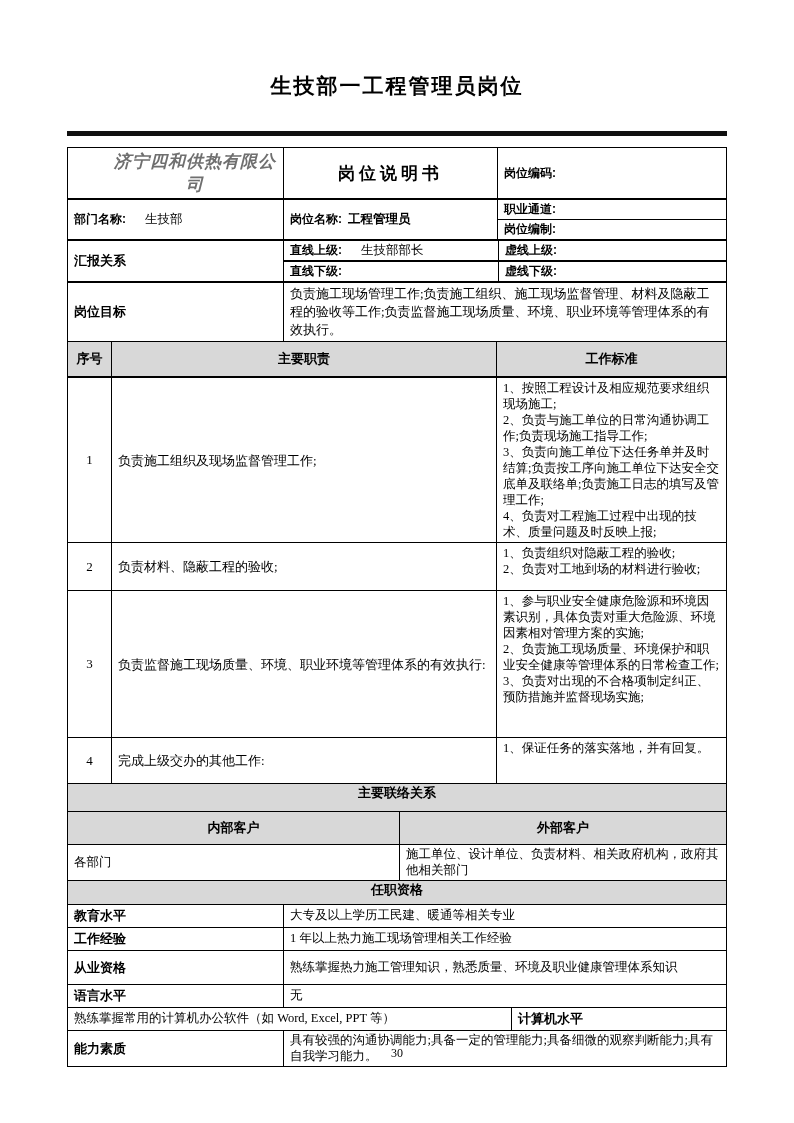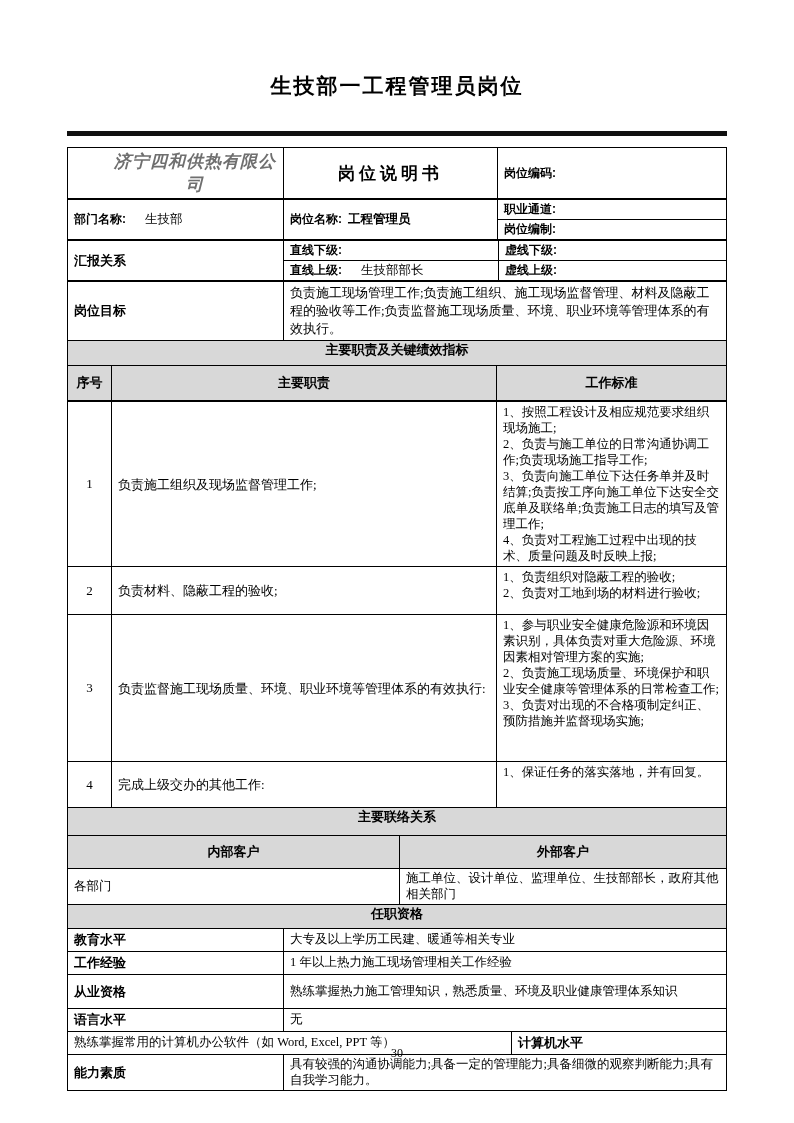--- a/index.html
+++ b/index.html
@@ -108,52 +108,49 @@
           <span class="lbl">岗位编制:</span>
         </div>
       </div>
     </div>
 
     <div class="r bt2" style="min-height:32px">
       <div class="c w215">
         <span class="lbl13">汇报关系</span>
       </div>
       <div class="c w443 stack">
-        <div class="subrow bt2">
-          <div class="sc w214">
-            <span class="lbl">直线下级:</span>
-          </div>
-          <div class="sc w229">
-            <span class="lbl">虚线下级:</span>
-          </div>
-        </div>
         <div class="subrow">
           <div class="sc w214">
             <span class="lbl">直线上级:</span>
             <span class="val">生技部部长</span>
           </div>
           <div class="sc w229">
             <span class="lbl">虚线上级:</span>
           </div>
         </div>
+        <div class="subrow bt2">
+          <div class="sc w214">
+            <span class="lbl">直线下级:</span>
+          </div>
+          <div class="sc w229">
+            <span class="lbl">虚线下级:</span>
+          </div>
+        </div>
       </div>
     </div>
 
     <div class="r bt2" style="min-height:56px">
       <div class="c w215">
         <span class="lbl13">岗位目标</span>
       </div>
       <div class="c w443">
         <span class="obj">负责施工现场管理工作;负责施工组织、施工现场监督管理、材料及隐蔽工程的验收等工作;负责监督施工现场质量、环境、职业环境等管理体系的有效执行。</span>
       </div>
     </div>
 
-    <div class="r bar" style="min-height:25px">
-      <span>主要职责及关键绩效指标</span>
-    </div>
     <div class="r" style="min-height:35px">
       <div class="c w43 center colhead">序号</div>
       <div class="c w385 center colhead">主要职责</div>
       <div class="c w230 center colhead">工作标准</div>
     </div>
 
     <div class="r bt2" style="min-height:162px">
       <div class="c w43 center num">1</div>
       <div class="c w385">
         <span class="duty">负责施工组织及现场监督管理工作;</span>
@@ -204,21 +201,21 @@
     </div>
     <div class="r" style="min-height:33px">
       <div class="c w331 center colhead">内部客户</div>
       <div class="c w327 center colhead">外部客户</div>
     </div>
     <div class="r" style="min-height:35px">
       <div class="c w331">
         <span class="q">各部门</span>
       </div>
       <div class="c w327">
-        <span class="q">施工单位、设计单位、监理单位、生技部部长，政府其他相关部门</span>
+        <span class="q">施工单位、设计单位、负责材料、相关政府机构，政府其他相关部门</span>
       </div>
     </div>
 
     <div class="r bar" style="min-height:24px">
       <span>任职资格</span>
     </div>
 
     <div class="r" style="min-height:23px">
       <div class="c w215">
         <span class="lbl13">教育水平</span>

